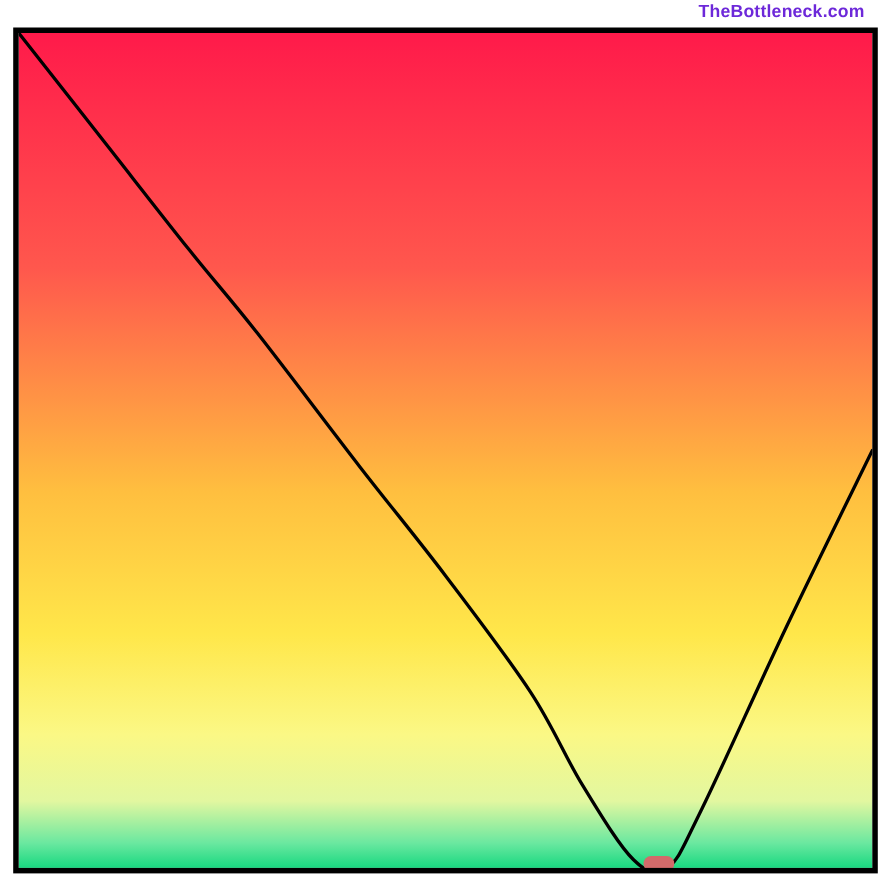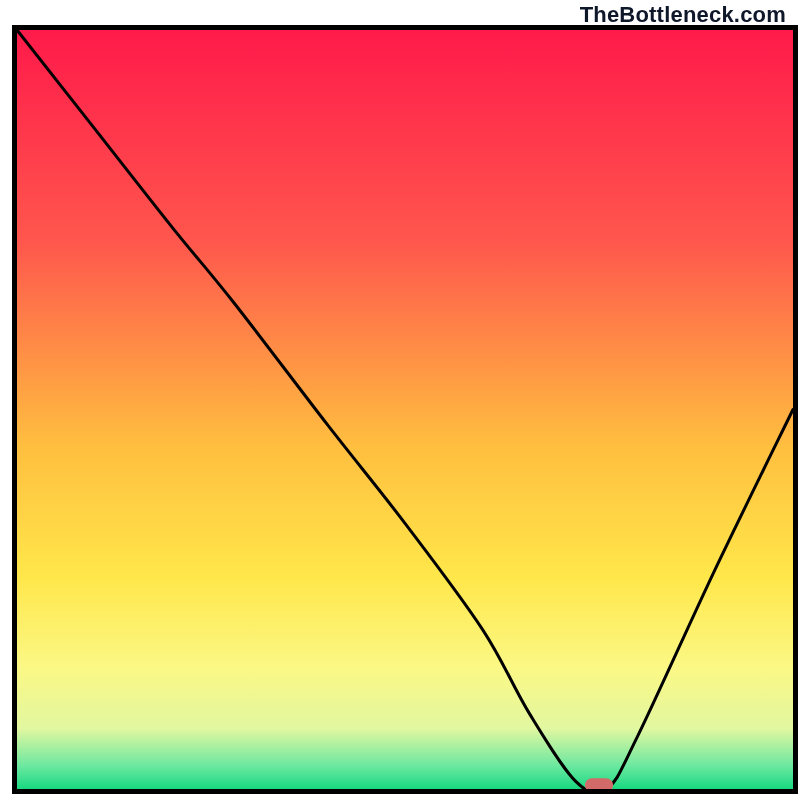--- a/index.html
+++ b/index.html
@@ -12,23 +12,23 @@
   }
   .container {
     position: relative;
     width: 800px;
     height: 800px;
   }
   .watermark {
     position: absolute;
     top: 2px;
     right: 14px;
-    font-size: 22px;
+    font-size: 16px;
     font-weight: 600;
-    color: #0f172a;
+    color: #6d28d9;
     letter-spacing: 0.2px;
   }
   svg {
     display: block;
   }
 </style>
 </head>
 <body>
 
 <div class="container">

